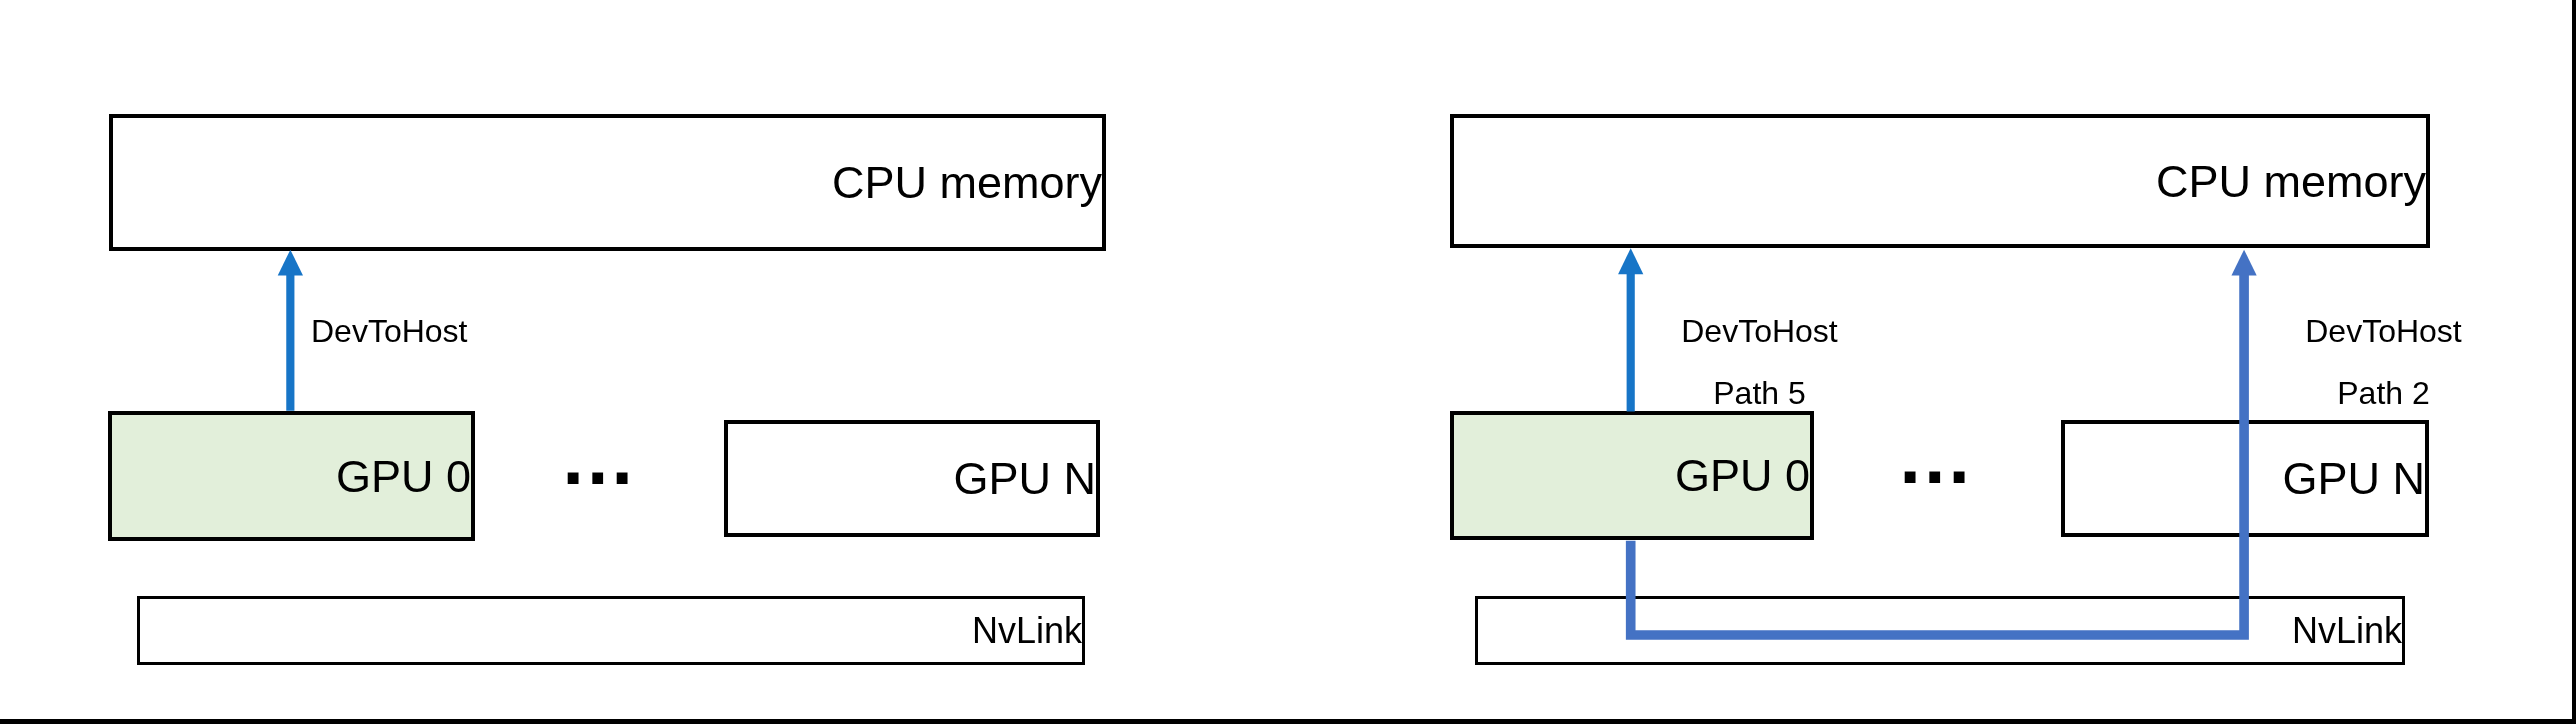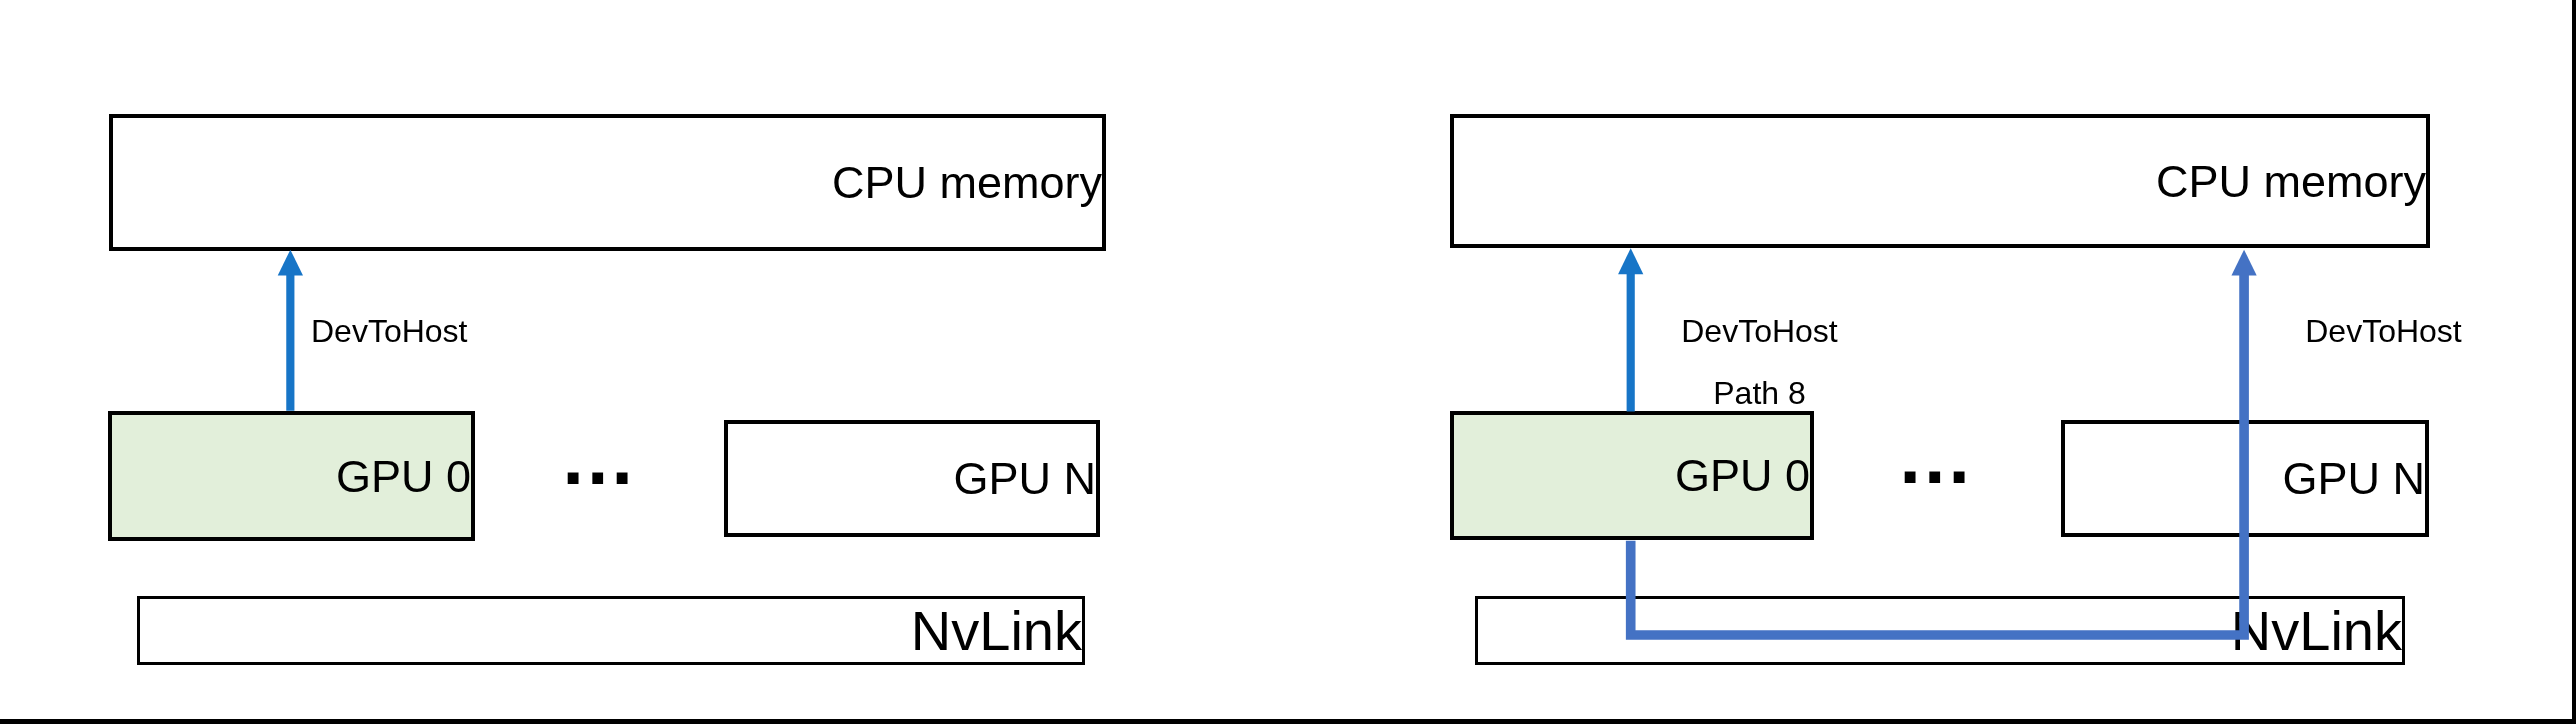--- a/index.html
+++ b/index.html
@@ -14,21 +14,21 @@
   .panel{position:absolute;inset:0;}
   .box{
     position:absolute;
     box-sizing:border-box;
     border:4.5px solid #000;
     background:#fff;
     display:flex;align-items:center;justify-content:flex-end;
     font-size:45px;line-height:1;
     white-space:nowrap;
   }
-  .box.nvlink{font-size:56px;}
+  .box.nvlink{font-size:36px;}
   .label{
     position:absolute;
     font-size:32px;line-height:62px;
     white-space:nowrap;
   }
   .label.two-line{text-align:center;}
   .ellipsis{
     position:absolute;
     display:flex;align-items:center;justify-content:center;
     font-size:77px;font-weight:bold;letter-spacing:4.5px;
@@ -68,25 +68,26 @@
   </section>
 
   <section class="panel">
 
     <div class="box" style="left:1450px;top:114px;width:980px;height:134px;">
       <span>CPU memory</span>
     </div>
 
     <div class="label two-line" style="left:1626px;top:300px;width:267px;">
       <div>DevToHost</div>
-      <div>Path 8</div>
+      <div>Path 5</div>
     </div>
 
     <div class="label two-line" style="left:2250px;top:300px;width:267px;">
       <div>DevToHost</div>
+      <div>Path 2</div>
     </div>
 
     <div class="box" style="left: 1450px; top: 411px; width: 364px; height: 129px; background-color: rgb(226, 239, 218);">
       <span>GPU 0</span>
     </div>
 
     <div class="ellipsis" style="left:1813px;top:411px;width:248px;height:129px;">
       <span>…</span>
     </div>
 

